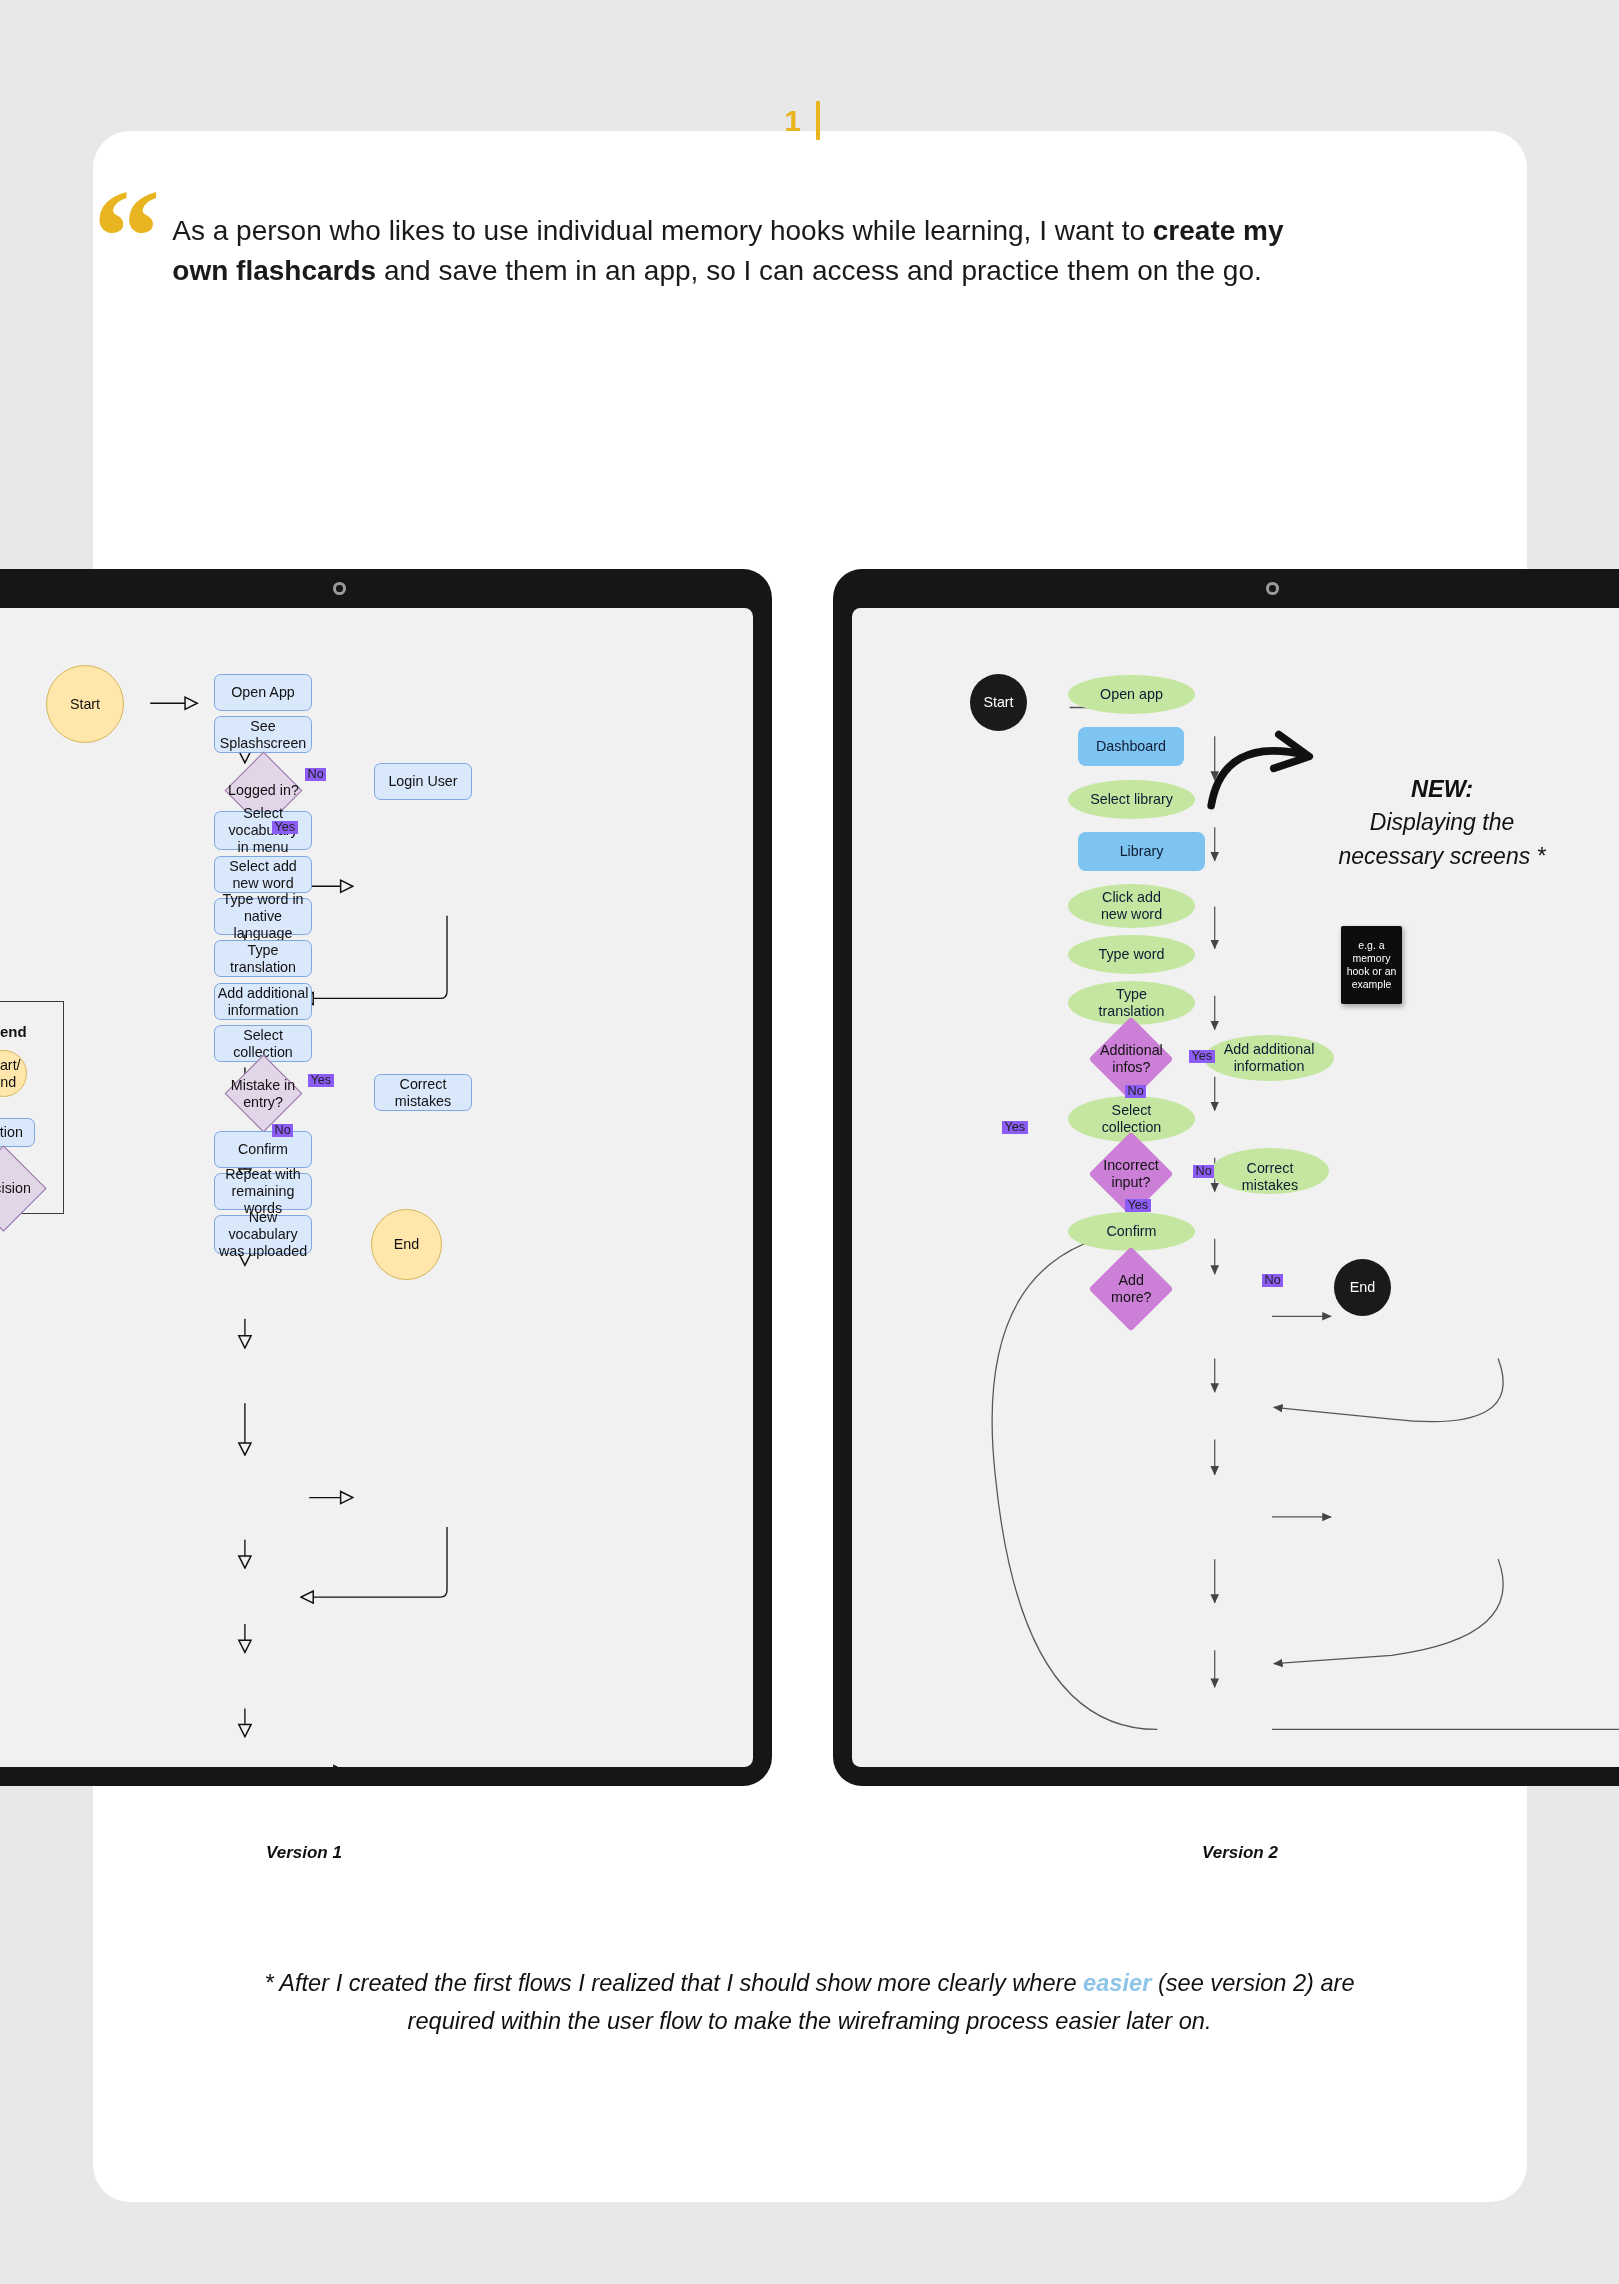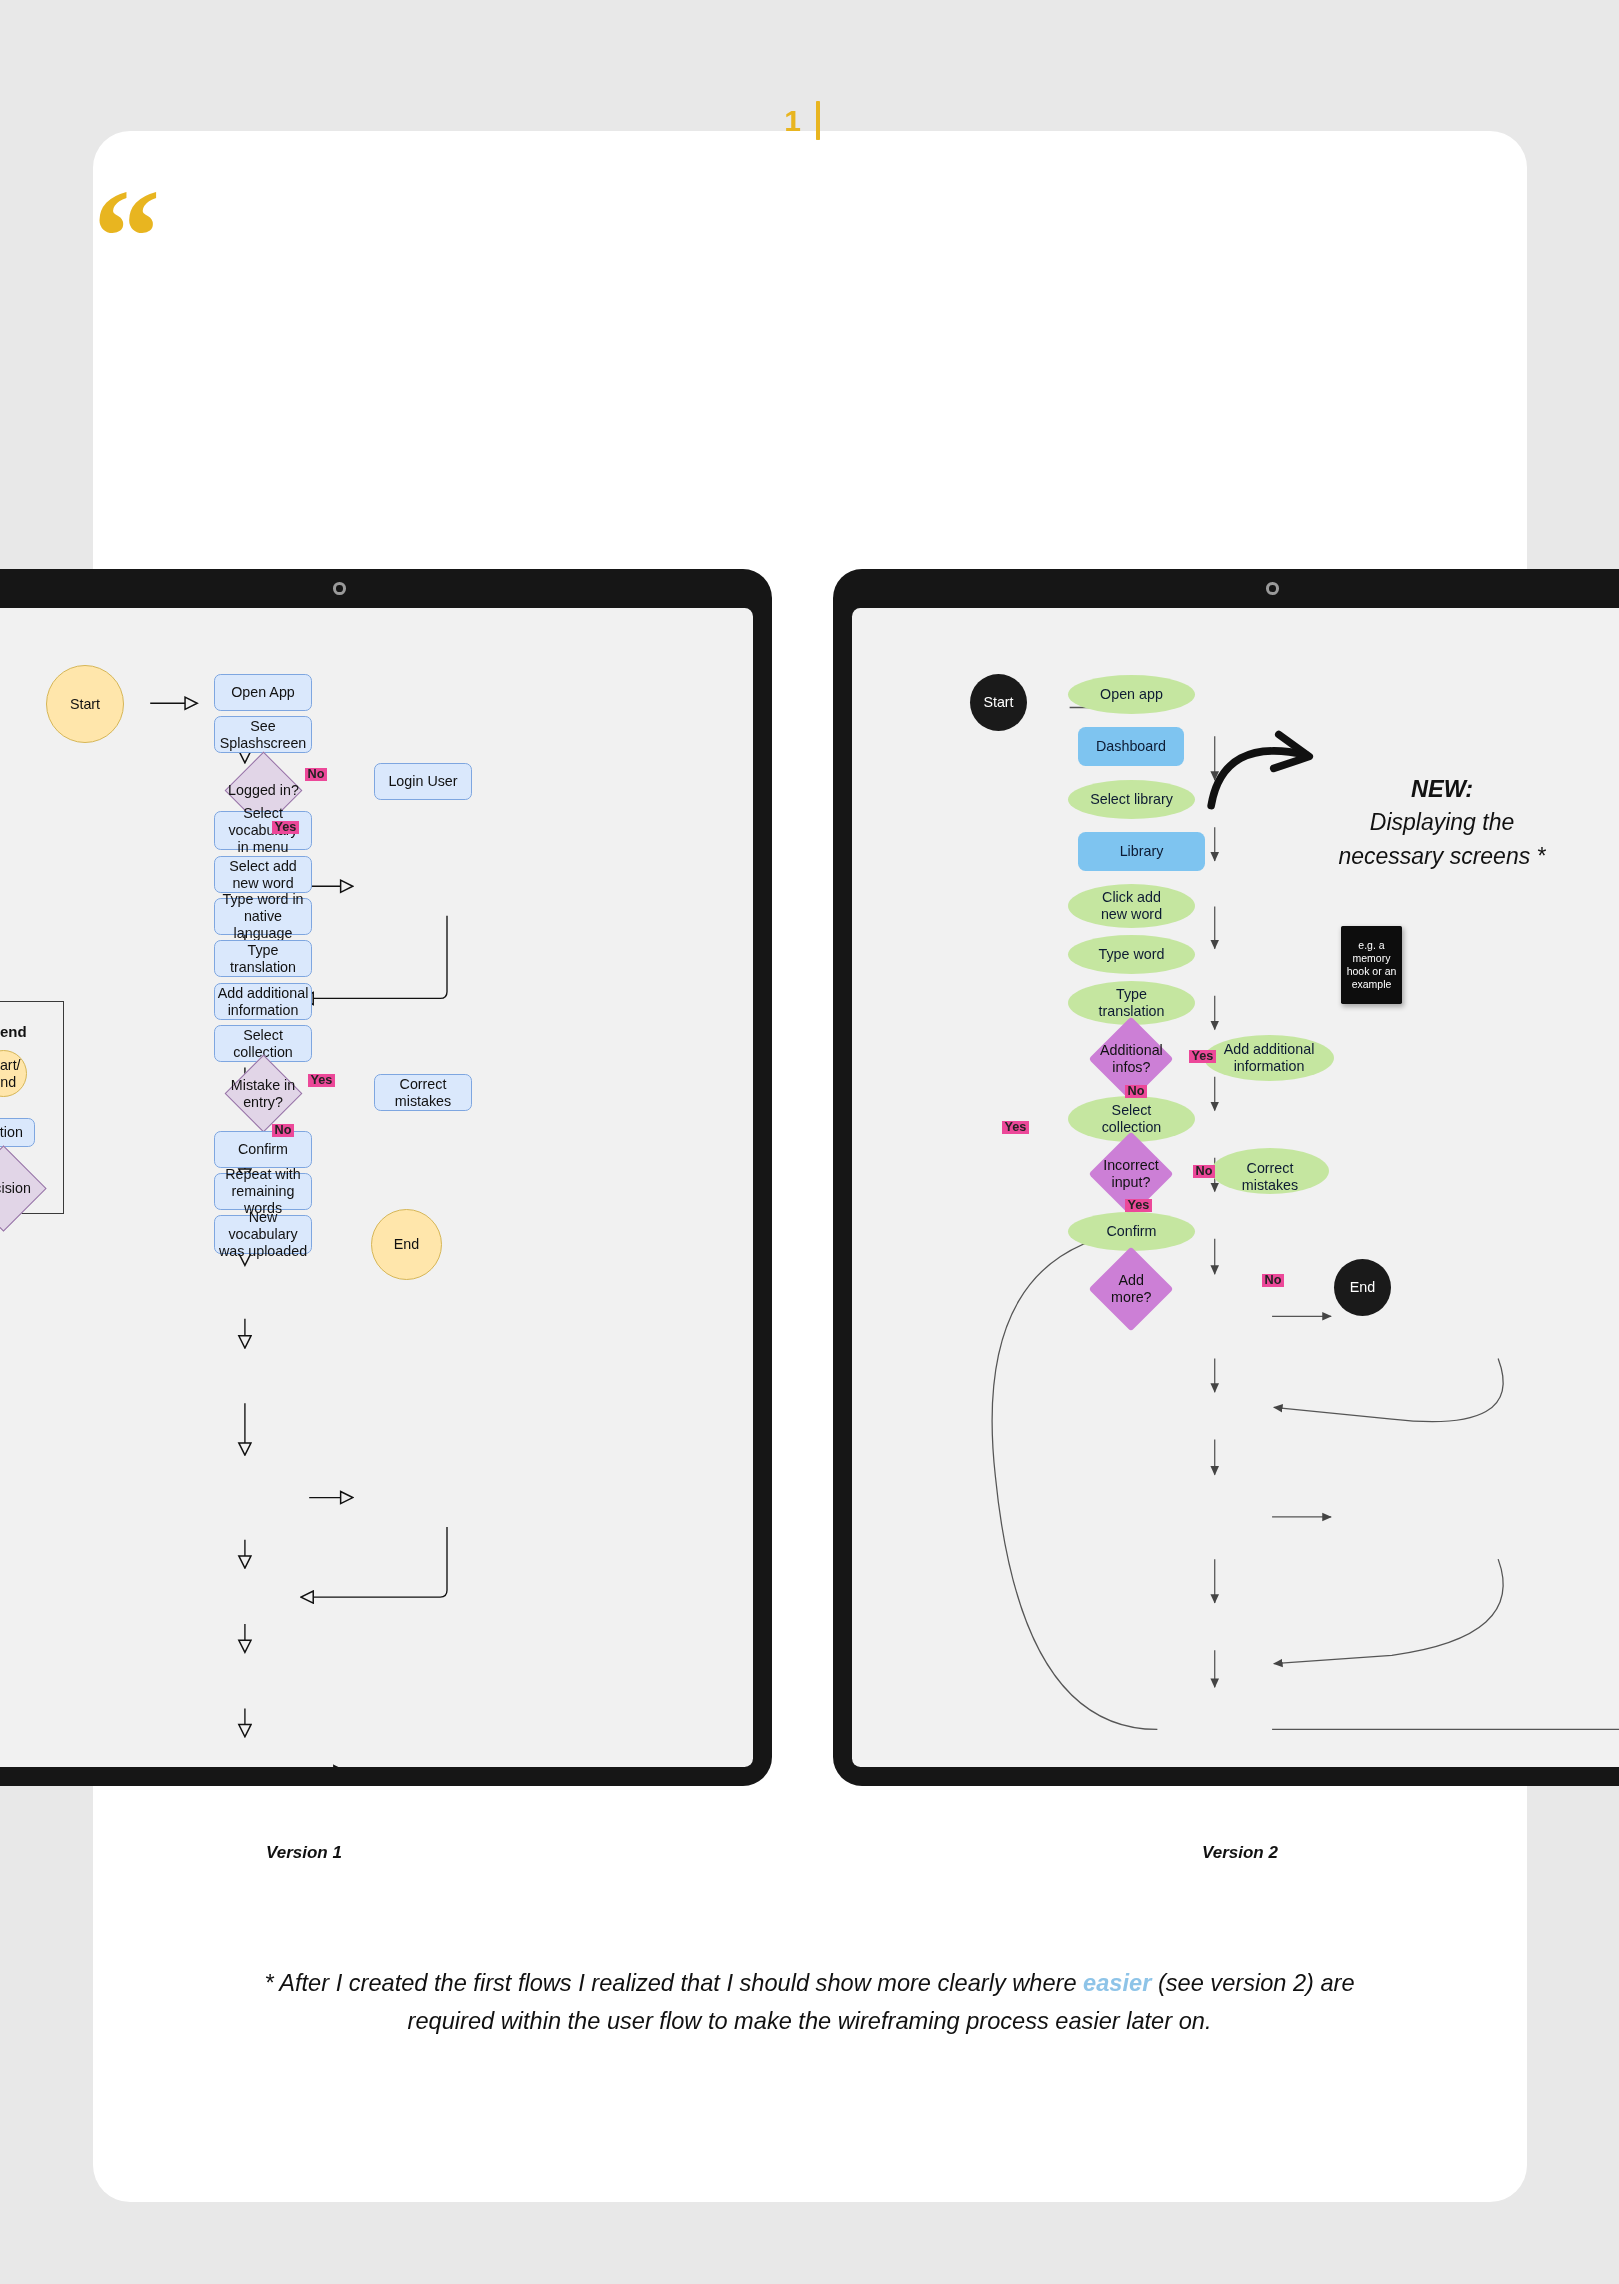--- a/index.html
+++ b/index.html
@@ -101,22 +101,22 @@
   .v2-term{
     background:#1a1a1a; border-radius:50%; color:#fff; font-size:14.3px;
   }
   .tooltip{
     position:absolute; background:#0d0d0d; color:#fff; font-size:10.5px;
     line-height:1.25; text-align:center; display:flex; align-items:center;
     justify-content:center; padding:5px; border-radius:1.7px;
     box-shadow:1.7px 2.5px 5px rgba(0,0,0,.3);
   }
   .edge-label{
-    position:absolute; font-size:12.7px; color:#222; background:#ec4899;
-    padding:0 2.5px; line-height:1;font-weight:bold;
+    position:absolute; font-size:12.7px; color:#222; background:#8b5cf6;
+    padding:0 2.5px; line-height:1;
   }
   svg.wires{ position:absolute; inset:0; width:100%; height:100%; overflow:visible; }
 
   
   .annot{
     position:absolute; text-align:center; font-style:italic; color:#111;
     font-size:23px; line-height:1.45;
   }
   .annot .lead{ font-weight:bold; font-size:23.6px; display:block; }
 
@@ -136,20 +136,23 @@
 
 <div class="card"></div>
 
 <div class="heading">
   <span class="num">1</span>
   <span class="bar"></span>
 </div>
 
 <div class="quote-wrap">
   <span class="qmark">“</span>
+  <div class="quote-text">
+    <span>As a person who likes to use individual memory hooks while learning, I want to </span><b>create my own flashcards</b><span> and save them in an app, so I can access and practice them on the go.</span>
+  </div>
 </div>
 
 <div class="tablet left">
   <div class="bezel-top">
     <span class="cam"></span>
   </div>
   <div class="screen v1">
     <svg class="wires" viewBox="0 0 1003 1375" preserveAspectRatio="none">
       <defs>
         <marker id="hollow" markerWidth="11" markerHeight="11" refX="9" refY="5.5" orient="auto">

